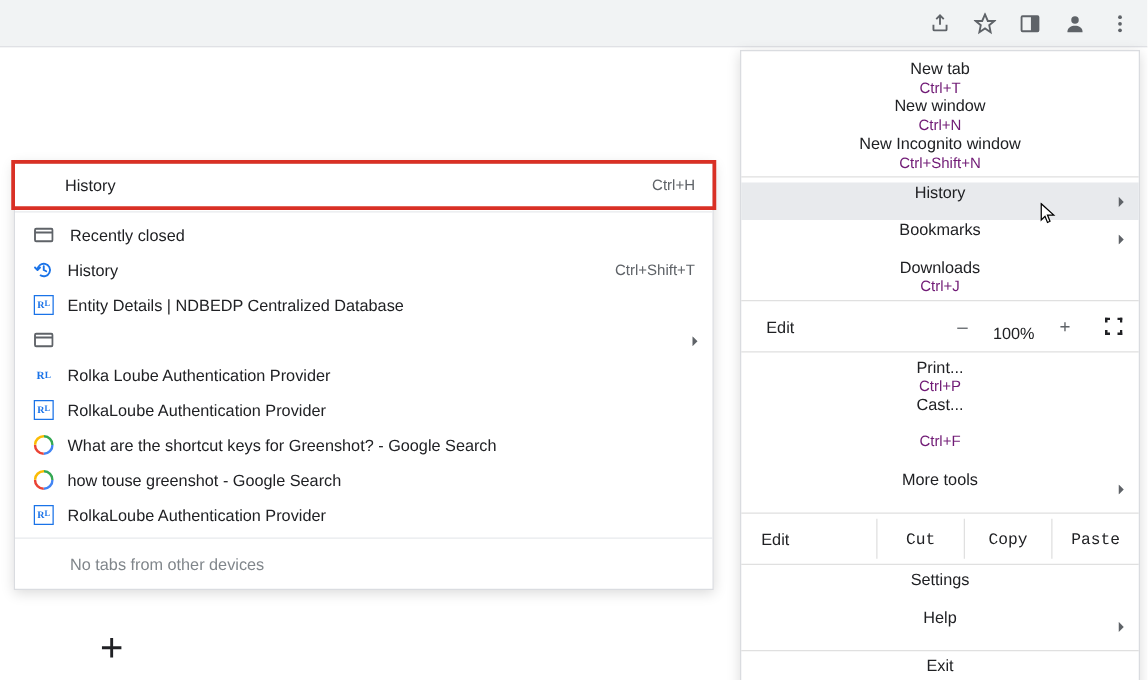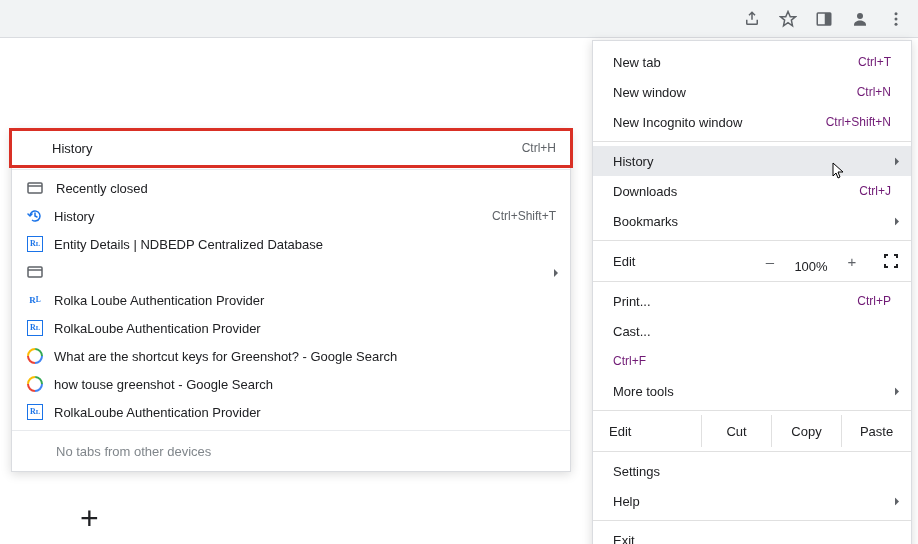--- a/index.html
+++ b/index.html
@@ -52,20 +52,21 @@
       border: 1px solid #dadce0;
       box-shadow: 0 2px 10px rgba(0,0,0,.15);
     }
     .menu-item {
       display: flex;
       align-items: center;
       height: 30px;
       padding: 0 20px;
       font-size: 13px;
       position: relative;
+      flex-direction: column;
     }
     .menu-item.hover { background: #e8eaed; }
     .menu-label { flex: 1; }
     .menu-shortcut { color: #701a75; font-size: 12px; }
     .menu-arrow {
       position: absolute; right: 10px; top: 50%; transform: translateY(-50%);
       color: #5f6368;
     }
     .menu-arrow svg { width: 8px; height: 8px; }
     .menu-sep { height: 1px; background: #e0e0e0; margin: 4px 0; }
@@ -80,21 +81,21 @@
     }
     .zoom-val { width: 44px; text-align: center; margin-top: 10px; }
     .zoom-full { width: 40px; display: flex; align-items: center; justify-content: center; }
     .zoom-full svg { width: 14px; height: 14px; }
     .edit-row {
       display: flex; height: 32px; align-items: stretch;
     }
     .edit-label { flex: 1; padding-left: 16px; display: flex; align-items: center; }
     .edit-cell {
       width: 70px; display: flex; align-items: center; justify-content: center;
-      border-left: 1px solid #e0e0e0; font-size: 13px;
+      border-left: 1px solid #e0e0e0; font-size: 13px; font-family: Liberation Mono, monospace;
     }
     .submenu {
       position: absolute;
       left: 11px; top: 130px;
       width: 560px;
       background: #fff;
       border: 1px solid #dadce0;
       box-shadow: 0 2px 10px rgba(0,0,0,.15);
     }
     .sub-item {
@@ -197,28 +198,28 @@
     <span class="menu-shortcut">Ctrl+Shift+N</span>
   </div>
   <div class="menu-sep"></div>
   <div class="menu-item hover">
     <span class="menu-label">History</span>
     <span class="menu-arrow"><svg viewBox="0 0 8 8" fill="currentColor">
           <path d="M2 0l4 4-4 4z"></path>
         </svg></span>
   </div>
   <div class="menu-item">
+    <span class="menu-label">Bookmarks</span>
+    <span class="menu-arrow"><svg viewBox="0 0 8 8" fill="currentColor">
+          <path d="M2 0l4 4-4 4z"></path>
+        </svg></span>
+  </div>
+  <div class="menu-item">
     <span class="menu-label">Downloads</span>
     <span class="menu-shortcut">Ctrl+J</span>
-  </div>
-  <div class="menu-item">
-    <span class="menu-label">Bookmarks</span>
-    <span class="menu-arrow"><svg viewBox="0 0 8 8" fill="currentColor">
-          <path d="M2 0l4 4-4 4z"></path>
-        </svg></span>
   </div>
   <div class="menu-sep"></div>
   <div class="zoom-row">
     <span class="zoom-label">Edit</span>
     <span class="zoom-btn">–</span>
     <span class="zoom-val">100%</span>
     <span class="zoom-btn">+</span>
     <span class="zoom-full">
       <svg viewBox="0 0 14 14" fill="currentColor">
           <rect x="0" y="0" width="4" height="2"></rect>

